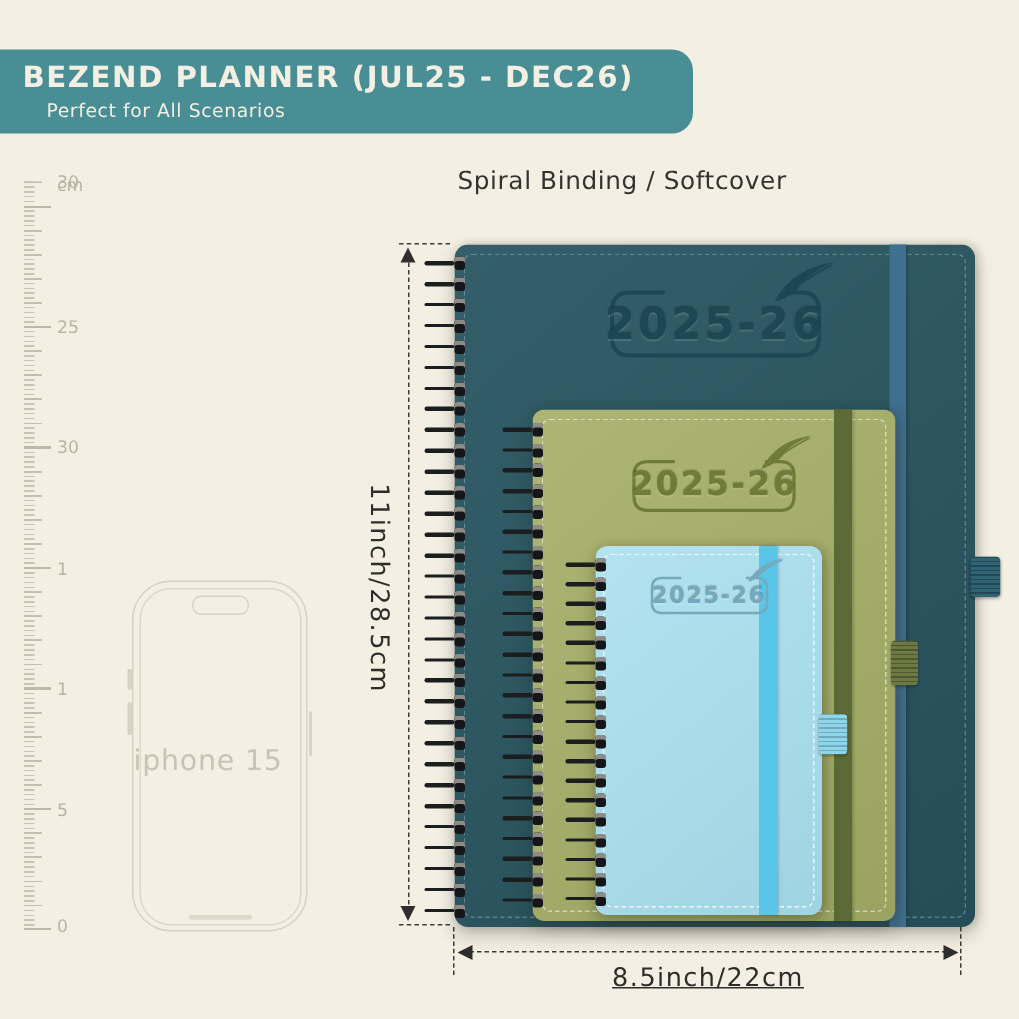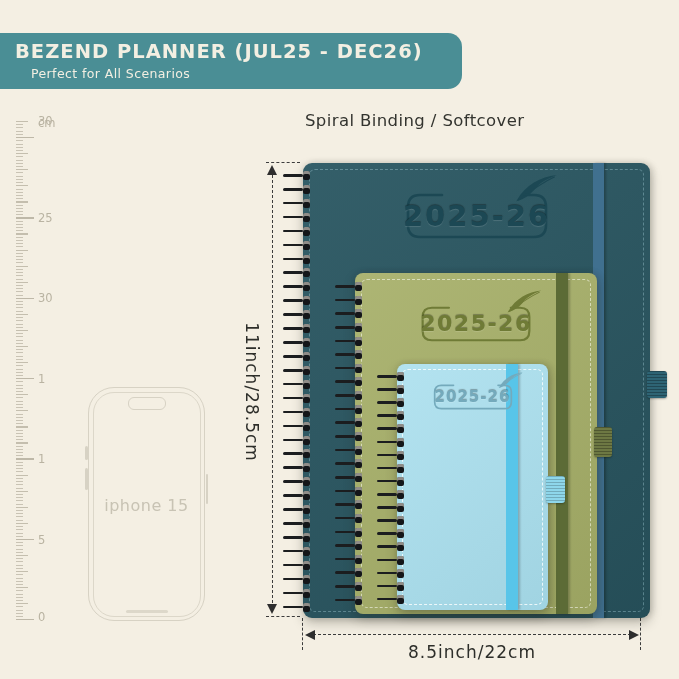--- a/index.html
+++ b/index.html
@@ -37,36 +37,36 @@
   
   .phone{position:absolute;left:88px;top:387px;width:115px;height:232px;
     border:1.5px solid #d7d2c4;border-radius:26px;background:transparent;}
   .phone .screen{position:absolute;inset:3.5px;border:1px solid #dcd7c9;border-radius:21px;}
   .phone .island{position:absolute;left:50%;top:9px;transform:translateX(-50%);
     width:36px;height:11px;border:1px solid #d7d2c4;border-radius:6px;}
   .phone .btn{position:absolute;background:#d7d2c4;width:2.5px;border-radius:2px;}
   .phone .b1{left:-4px;top:58px;height:14px;}
   .phone .b2{left:-4px;top:80px;height:22px;}
   .phone .b3{right:-4px;top:86px;height:30px;}
-  .phone .plabel{position:absolute;left:0;right:0;top:108px;text-align:center;
-    font-size:16px;color:#c8c3b4;letter-spacing:.5px;}
+  .phone .plabel{position:absolute;left:0;right:0;top:108px;text-align:left;
+    font-size:19px;color:#c8c3b4;letter-spacing:.5px;}
   .phone .homebar{position:absolute;left:50%;bottom:7px;transform:translateX(-50%);
     width:42px;height:3.5px;background:#ddd8ca;border-radius:2px;}
 
   
   .dashv{position:absolute;border-left:1.8px dashed #3c3c3c;}
   .dashh{position:absolute;border-top:1.8px dashed #3c3c3c;}
   .arrow{position:absolute;width:0;height:0;}
   .arrow.up{border-left:5.5px solid transparent;border-right:5.5px solid transparent;border-bottom:10px solid #2e2e2e;}
   .arrow.down{border-left:5.5px solid transparent;border-right:5.5px solid transparent;border-top:10px solid #2e2e2e;}
   .arrow.left{border-top:5.5px solid transparent;border-bottom:5.5px solid transparent;border-right:10px solid #2e2e2e;}
   .arrow.right{border-top:5.5px solid transparent;border-bottom:5.5px solid transparent;border-left:10px solid #2e2e2e;}
   .dim-label{position:absolute;color:#2d2e2a;font-size:17px;letter-spacing:1px;text-align:center;}
   .dim-label.vert{left:168px;top:382px;width:168px;transform:rotate(90deg);}
-  .dim-label.horiz{left:382px;top:642px;width:180px;}
+  .dim-label.horiz{left:382px;top:642px;width:180px;text-decoration:underline;}
 
   
   .planner{position:absolute;box-sizing:border-box;}
   .cover{position:absolute;inset:0;border-radius:9px;
     box-shadow:0 5px 12px rgba(40,40,30,.28),2px 0 6px rgba(40,40,30,.18);}
   .stitch{position:absolute;border-radius:6px;pointer-events:none;}
 
   .planner.large{left:303px;top:163px;width:347px;height:455px;z-index:1;}
   .planner.large .cover{background:linear-gradient(140deg,rgba(255,255,255,.05),rgba(0,0,0,.10)),#295661;}
   .planner.large .stitch{inset:6px;border:1.4px dashed rgba(175,215,225,.38);}

